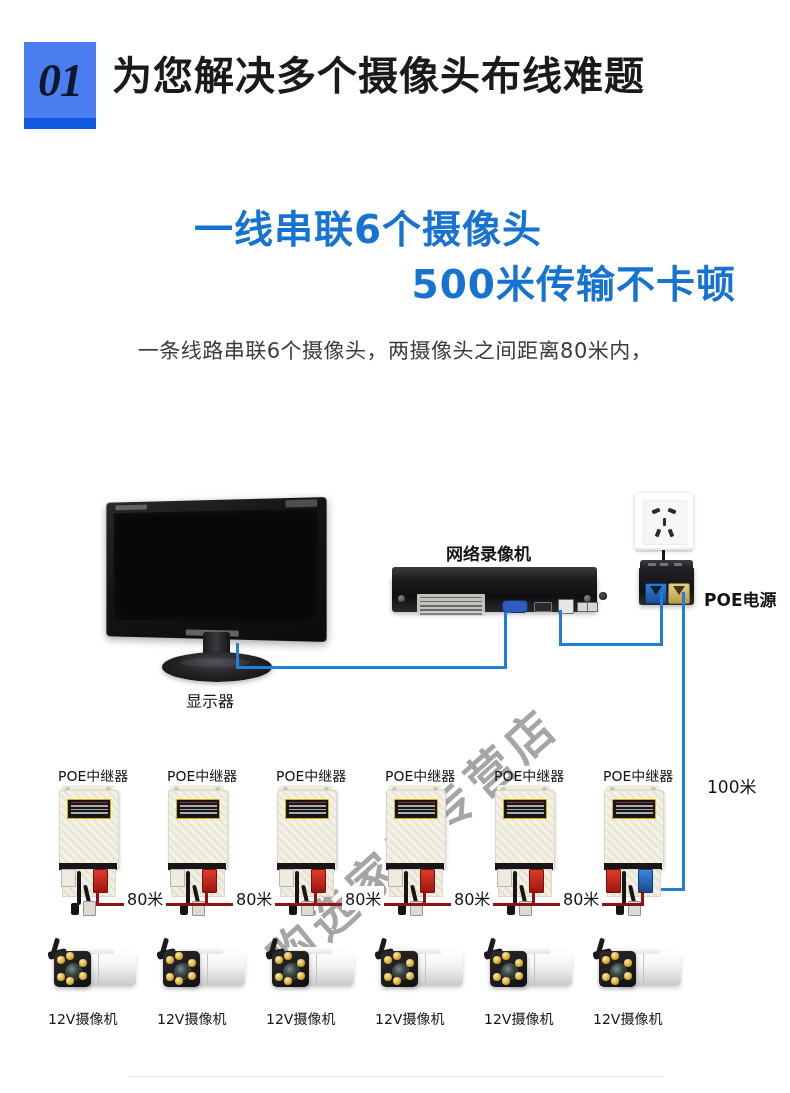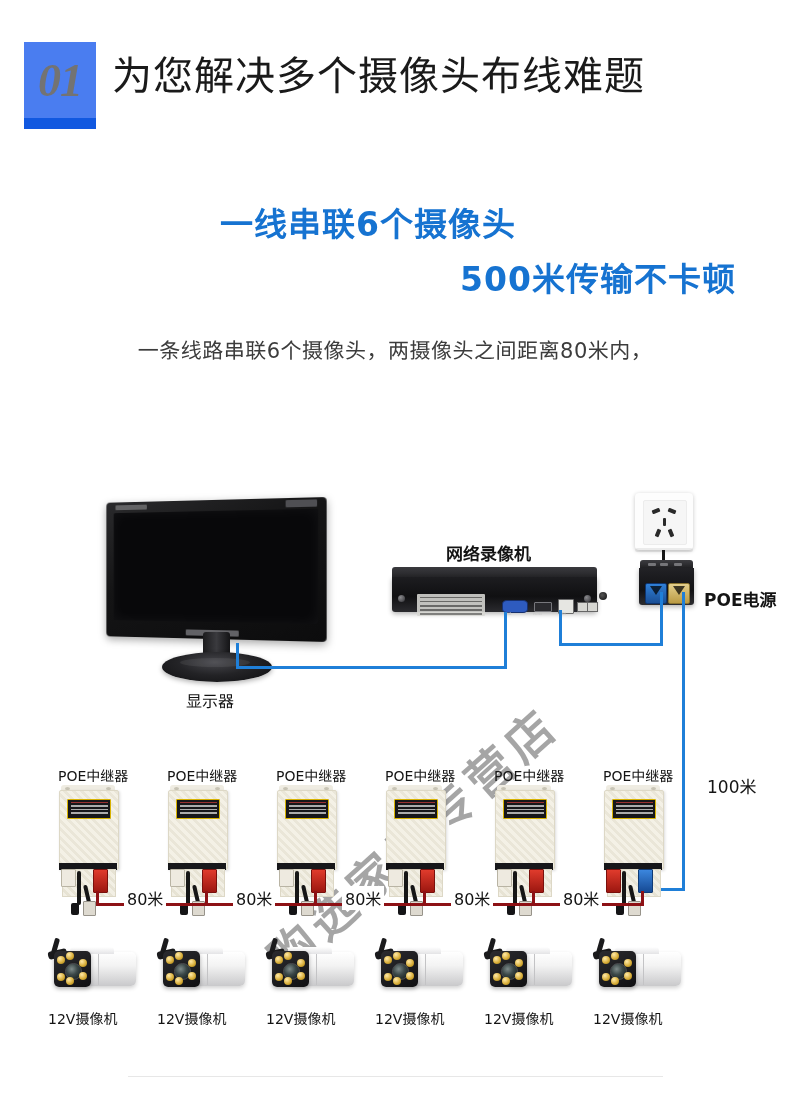--- a/index.html
+++ b/index.html
@@ -17,39 +17,39 @@
     position:absolute;left:24px;top:8px;width:72px;height:76px;
     background:#4a7df0;
   }
   .badge-bar{
     position:absolute;left:24px;top:84px;width:72px;height:11px;
     background:#1158e0;
   }
   .badge-num{
     position:absolute;left:24px;top:8px;width:72px;height:76px;
     display:flex;align-items:center;justify-content:center;
-    color:#737373;font-style:italic;font-weight:bold;font-size:46px;
+    color:#0f172a;font-style:italic;font-weight:bold;font-size:46px;
     letter-spacing:-1px;font-family:"Liberation Serif","DejaVu Serif",serif;
   }
   .head-title{
     position:absolute;left:112px;top:16px;
-    font-size:40px;font-weight:normal;color:#1a1a1a;
+    font-size:40px;font-weight:bold;color:#1a1a1a;
     letter-spacing:1px;line-height:52px;white-space:nowrap;
     font-family:"DejaVu Sans","Liberation Sans",sans-serif;
   }
   .head-sub{
     position:absolute;left:113px;top:98px;
     font-size:18px;color:#b9bcc2;letter-spacing:1.2px;white-space:nowrap;
     font-family:"Liberation Sans","DejaVu Sans",sans-serif;
   }
 
   
   .hl{
     position:absolute;left:0;width:736px;text-align:center;
-    color:#1673d1;font-weight:bold;font-size:33px;letter-spacing:1px;
+    color:#1673d1;font-weight:bold;font-size:39px;letter-spacing:1px;
     font-family:"DejaVu Sans","Liberation Sans",sans-serif;
   }
   .hl1{top:198px;}
   .hl2{top:253px;text-align:right;}
 
   
   .para{
     position:absolute;left:0;width:790px;text-align:center;
     color:#3c3c3c;font-size:21px;line-height:34px;letter-spacing:.5px;
     font-family:"DejaVu Sans","Liberation Sans",sans-serif;

